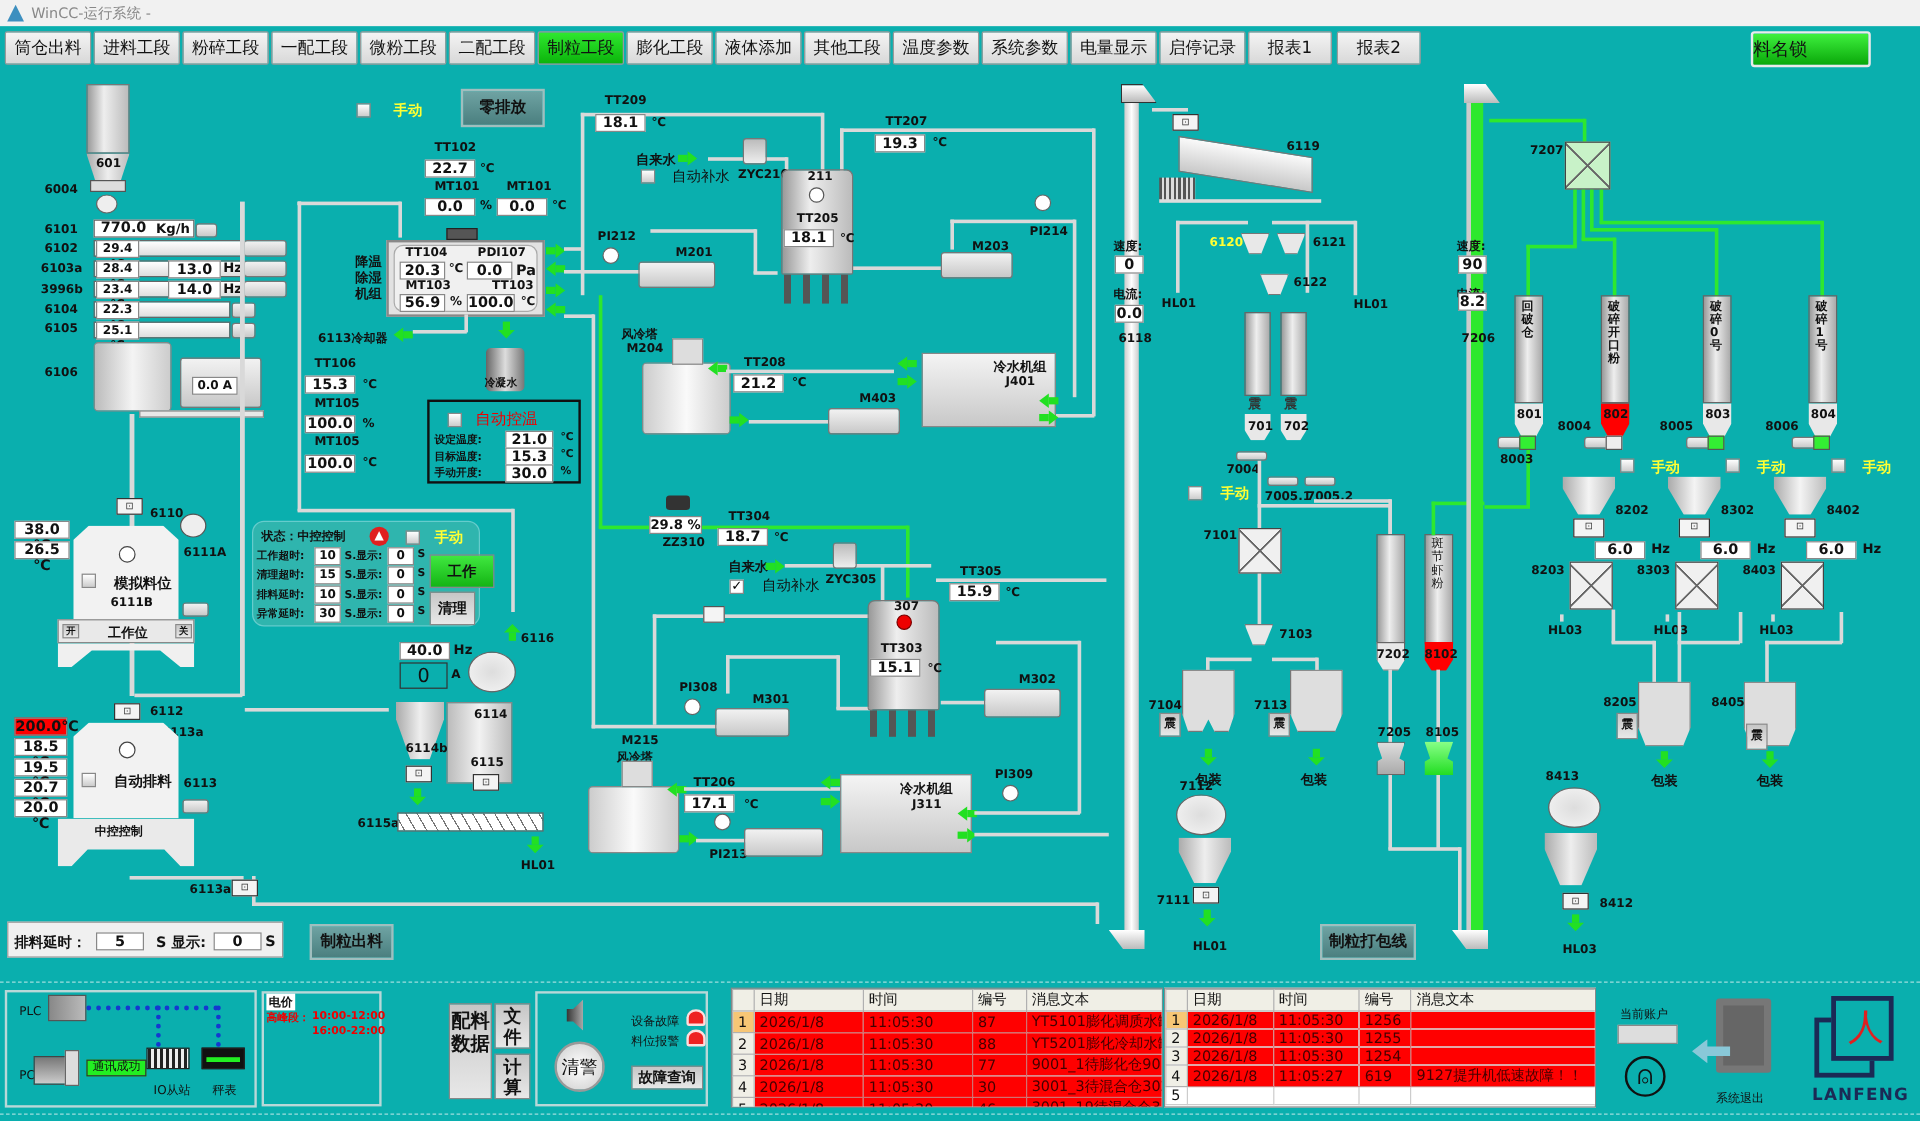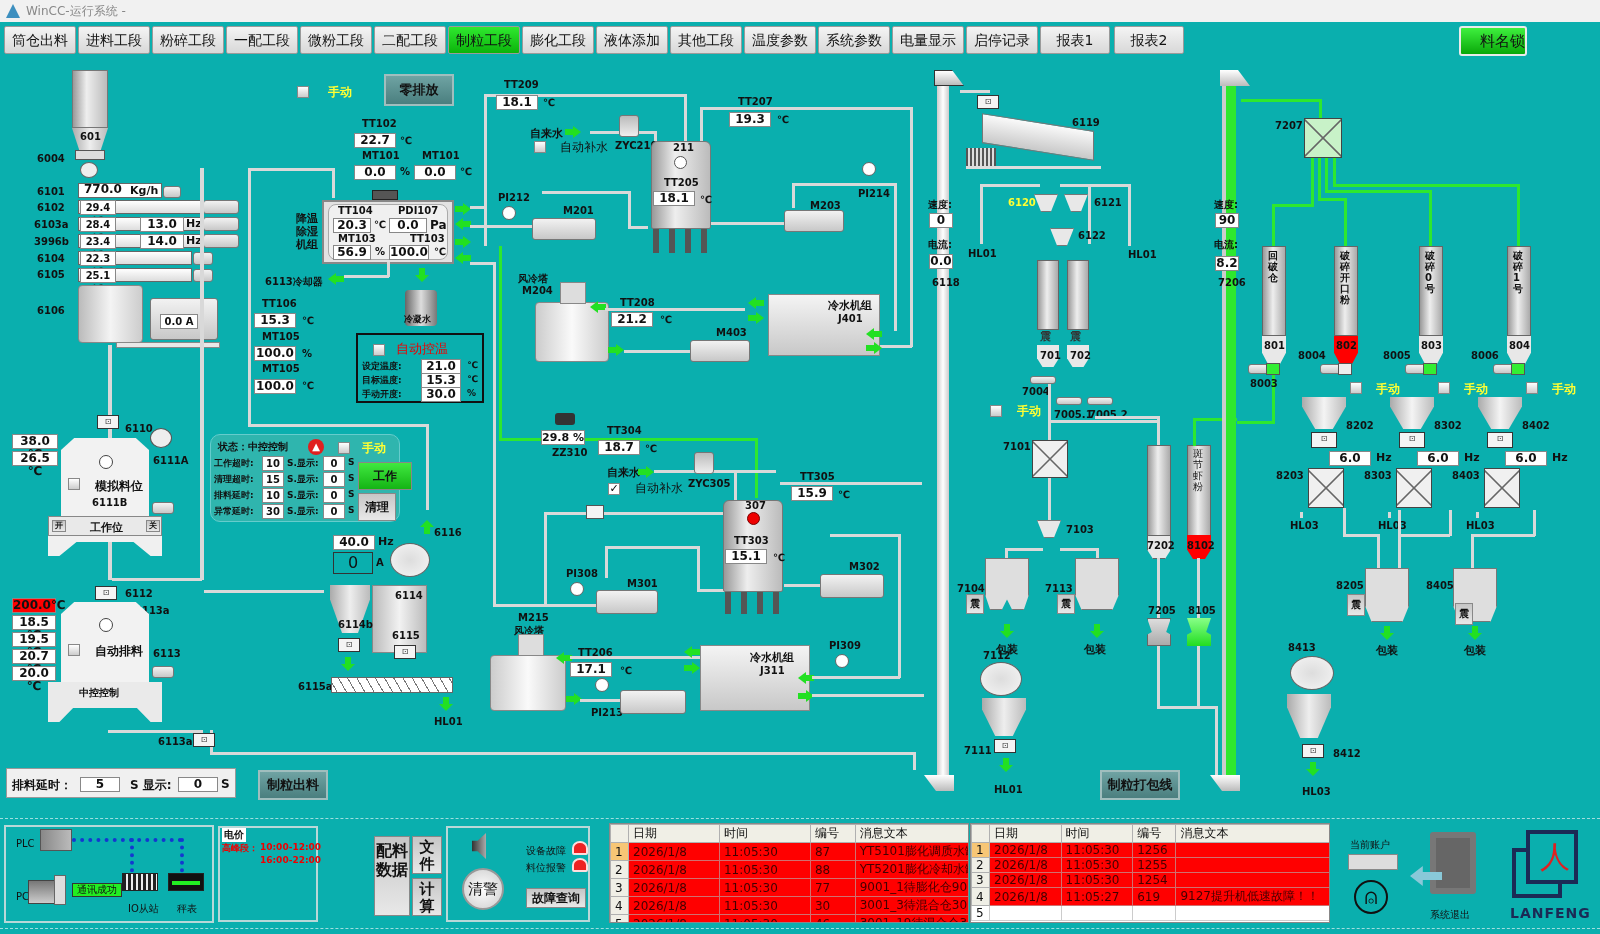--- a/index.html
+++ b/index.html
@@ -2,21 +2,21 @@
 <html><head>
 <meta charset="utf-8">
 <style>
 *{box-sizing:border-box;margin:0;padding:0}
 html,body{width:1600px;height:934px;overflow:hidden;background:#0aafae;font-family:"DejaVu Sans",sans-serif;}
 .titlebar{position:absolute;left:0;top:0;width:1600px;height:22px;background:#f1f1f1;color:#888;font-size:12px;line-height:22px;padding-left:26px}
 .titlebar .logo{position:absolute;left:6px;top:4px;width:0;height:0;border-left:7px solid transparent;border-right:7px solid transparent;border-bottom:14px solid #3d8fbf}
 .navbar{position:absolute;left:0;top:22px;width:1600px;height:38px;background:#0aafae}
 .navbtn{position:absolute;top:4px;height:28px;background:linear-gradient(#f4f4f4,#d8d8d8);border:1px solid #9a9a9a;border-radius:2px;font-size:14px;line-height:26px;text-align:center;color:#111;cursor:pointer}
 .navbtn.active{background:linear-gradient(#2fe82f,#0bb40b);color:#111}
-.lockbtn{position:absolute;left:1459px;top:26px;width:68px;height:30px;background:linear-gradient(#3ef03e,#0aa80a);border:2px solid #eaeaea;border-radius:3px;font-size:15px;line-height:26px;text-align:right;color:#111}
+.lockbtn{position:absolute;left:1459px;top:26px;width:100px;height:30px;background:linear-gradient(#3ef03e,#0aa80a);border:2px solid #eaeaea;border-radius:3px;font-size:15px;line-height:26px;text-align:left;color:#111}
 .lbl{position:absolute;font-size:10px;font-weight:bold;color:#111;white-space:nowrap}
 .yl{color:#ffff33}
 .val{position:absolute;background:#fff;border:1px solid #888;font-size:12px;font-weight:bold;color:#111;text-align:center;line-height:13px;height:15px}
 .unit{position:absolute;font-size:10px;font-weight:bold;color:#111}
 .pipe{position:absolute;background:#d9d9d9}
 .gpipe{position:absolute;background:#2ee82e}
 .chk{position:absolute;width:12px;height:12px;background:linear-gradient(#fff,#ccc);border:1px solid #888}
 .tank{position:absolute;background:linear-gradient(90deg,#999,#eee 40%,#bbb);border:1px solid #777}
 .silo{position:absolute;background:linear-gradient(90deg,#999,#eee 45%,#aaa);border:1px solid #666}
 .btn3d{position:absolute;background:linear-gradient(#c6c6c6,#e8e8e8);border:1px solid #888;font-weight:bold;text-align:center;color:#111}
@@ -543,21 +543,21 @@
 <div class="pipe" style="left:1157px;top:706px;width:60px;height:3px"></div>
 <div class="pipe" style="left:1215px;top:706px;width:3px;height:70px"></div>
 <div class="grayBtn" style="left:1100px;top:770px;width:80px;height:30px;line-height:26px;font-size:13px">制粒打包线</div>
 
 <div style="position:absolute;left:1222px;top:85px;width:14px;height:690px;background:linear-gradient(90deg,#ccc 0 30%,#2ee82e 30% 100%)"></div>
 <div style="position:absolute;left:1220px;top:70px;width:30px;height:16px;background:linear-gradient(#fff,#bbb);clip-path:polygon(0 0,60% 0,100% 100%,0 100%)"></div>
 <div style="position:absolute;left:1210px;top:775px;width:30px;height:16px;background:linear-gradient(#fff,#bbb);clip-path:polygon(0 0,100% 0,100% 100%,40% 100%)"></div>
 <div class="lbl" style="left:1214px;top:198px">速度:</div>
 <div class="val" style="left:1215px;top:213px;width:24px">90</div>
 <div class="lbl" style="left:1214px;top:238px">电流:</div>
-<div class="val" style="left:1215px;top:256px;width:24px">8.2</div>
+<div class="val" style="left:1215px;top:244px;width:24px">8.2</div>
 <div class="lbl" style="left:1218px;top:277px">7206</div>
 
 <div class="gpipe" style="left:1241px;top:99px;width:80px;height:3px"></div>
 <div class="gpipe" style="left:1319px;top:99px;width:3px;height:20px"></div>
 <div style="position:absolute;left:1304px;top:118px;width:38px;height:40px;background:#c8f2c8;border:1px solid #444;background-image:linear-gradient(45deg,transparent 48%,#666 49%,#666 51%,transparent 52%),linear-gradient(-45deg,transparent 48%,#666 49%,#666 51%,transparent 52%)"></div>
 <div class="lbl" style="left:1275px;top:120px">7207</div>
 <div class="gpipe" style="left:1311px;top:158px;width:3px;height:48px"></div>
 <div class="gpipe" style="left:1272px;top:204px;width:42px;height:3px"></div>
 <div class="gpipe" style="left:1272px;top:204px;width:3px;height:44px"></div>
 <div class="gpipe" style="left:1318px;top:158px;width:3px;height:42px"></div>

